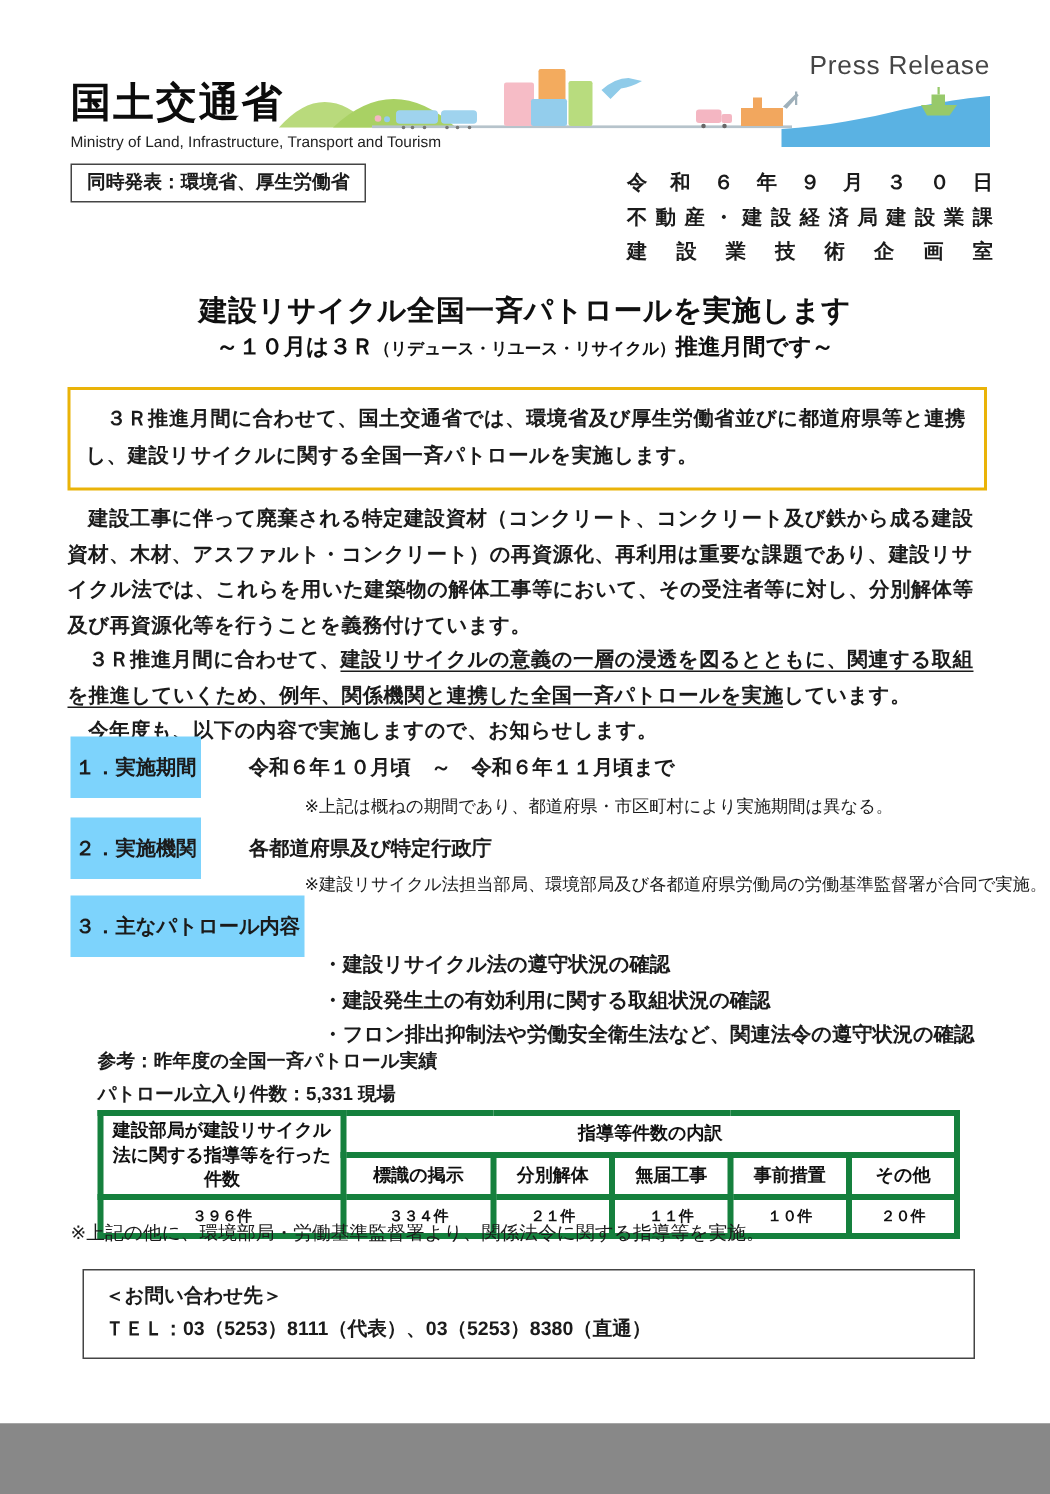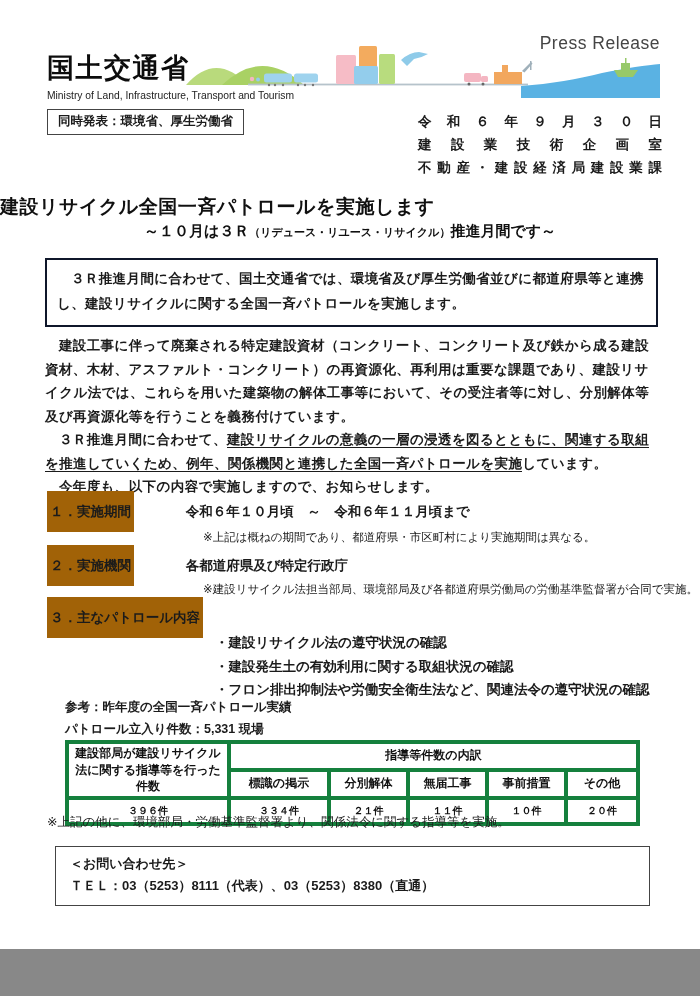--- a/index.html
+++ b/index.html
@@ -11,38 +11,38 @@
   .press{position:absolute;top:33px;right:40px;font-size:17.5px;color:#454545;letter-spacing:0.5px;}
   .logo-ja{position:absolute;top:50px;left:47px;font-size:27px;font-weight:bold;color:#0c0c0c;letter-spacing:1.5px;}
   .logo-en{position:absolute;top:90px;left:47px;font-size:10.3px;color:#222;}
   .illu{position:absolute;top:40px;left:186px;width:474px;height:58px;}
   
   .joint{position:absolute;top:109px;left:47px;border:1.5px solid #444;padding:3px 10px 4px;
          font-size:12.5px;font-weight:bold;}
   .dateblock{position:absolute;top:110px;right:38px;width:244px;font-size:13.5px;font-weight:bold;line-height:23px;}
   .dateblock .jline{text-align:justify;text-align-last:justify;}
   
-  .title{position:absolute;top:194px;left:0;width:100%;text-align:left;
+  .title{position:absolute;top:194px;left:0;width:100%;text-align:center;
          font-size:19px;font-weight:bold;letter-spacing:0.5px;color:#101010;}
   .subtitle{position:absolute;top:222px;left:0;width:100%;text-align:center;
             font-size:15px;font-weight:bold;color:#101010;}
   .subtitle .paren{font-size:11px;}
   
-  .leadbox{position:absolute;top:258px;left:45px;width:589px;border:2px solid #0f172a;
+  .leadbox{position:absolute;top:258px;left:45px;width:589px;border:2px solid #eab308;
            padding:6px 10px 9px;font-size:13.5px;font-weight:bold;line-height:25px;letter-spacing:0.4px;}
   .leadbox p{margin:0;}
   
   .bodytext{position:absolute;top:334px;left:45px;width:614px;font-size:13.5px;font-weight:bold;
             line-height:23.5px;letter-spacing:0.4px;}
   .bodytext p{margin:0;}
   .ul{border-bottom:1.5px solid currentColor;}
   
   .sec{position:absolute;left:47px;font-size:13.5px;font-weight:bold;white-space:nowrap;}
-  .sec-label{background:#a16207;padding:13px 3px;}
-  .sec-content{margin-left:48px;}
+  .sec-label{background:#7dd3fc;padding:13px 3px;}
+  .sec-content{margin-left:28px;}
   .sec-note{position:absolute;left:203px;font-size:11.5px;font-weight:normal;color:#1b1b1b;white-space:nowrap;}
   .s1{top:503px;} .note1{top:530px;}
   .s2{top:557px;} .note2{top:582px;}
   .s3{top:609px;}
   .bullets{position:absolute;top:631px;left:215px;font-size:13.5px;font-weight:bold;line-height:23.5px;}
   
   .ref1{position:absolute;top:699px;left:65px;font-size:12.5px;font-weight:bold;}
   .ref2{position:absolute;top:721px;left:65px;font-size:12.5px;font-weight:bold;}
   table.stats{position:absolute;top:740px;left:65px;border-collapse:collapse;border:2px solid #222;
               text-align:center;font-size:12px;font-weight:bold;color:#111;table-layout:fixed;}
@@ -105,22 +105,22 @@
       <rect x="435" y="23" width="9" height="7" fill="#97c96a"></rect>
       <rect x="439" y="18" width="1.5" height="5" fill="#97c96a"></rect>
     </g>
   </svg>
 
   <div class="joint">
     <span>同時発表：環境省、厚生労働省</span>
   </div>
   <div class="dateblock">
     <div class="jline">令和６年９月３０日</div>
+    <div class="jline">不動産・建設経済局建設業課</div>
     <div class="jline">建設業技術企画室</div>
-    <div class="jline">不動産・建設経済局建設業課</div>
   </div>
 
   <div class="title">建設リサイクル全国一斉パトロールを実施します</div>
   <div class="subtitle"><span>～１０月は３Ｒ</span><span class="paren">（リデュース・リユース・リサイクル）</span><span>推進月間です～</span></div>
 
   <div class="leadbox">
     <p>　３Ｒ推進月間に合わせて、国土交通省では、環境省及び厚生労働省並びに都道府県等と連携し、建設リサイクルに関する全国一斉パトロールを実施します。</p>
   </div>
 
   <div class="bodytext">

